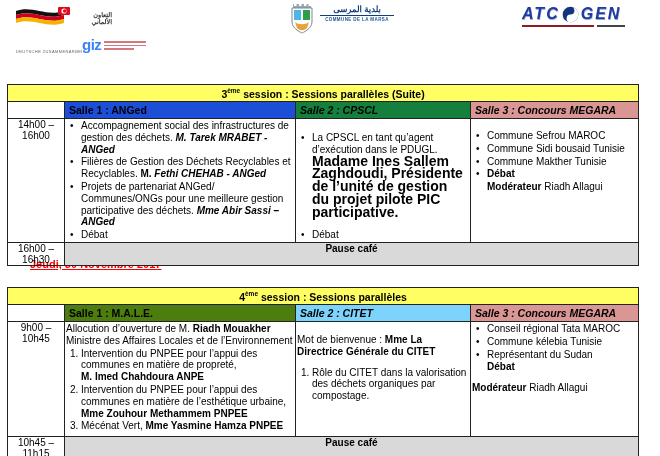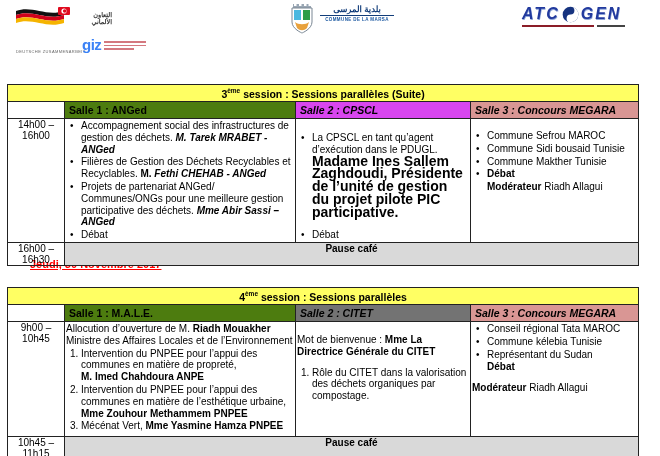--- a/index.html
+++ b/index.html
@@ -128,22 +128,22 @@
           <col style="width: 231px;">
           <col style="width: 175px;">
           <col style="width: 168px;">
         </colgroup>
         <tbody>
           <tr class="title-row">
             <td colspan="4"><span>3</span><sup>ème</sup><span> session : Sessions parallèles (Suite)</span></td>
           </tr>
           <tr class="rooms-row">
             <td></td>
-            <td style="background: #4d7c0f;">Salle 1 : ANGed</td>
-            <td class="room-italic" style="background: #d946ef;">Salle 2 : CPSCL</td>
+            <td style="background: #1d4ed8;">Salle 1 : ANGed</td>
+            <td class="room-italic" style="background: #15803d;">Salle 2 : CPSCL</td>
             <td class="room-italic" style="background: rgb(217, 150, 148);">Salle 3 : Concours MEGARA</td>
           </tr>
           <tr class="content-row">
             <td class="time-cell" style="height: 116px;">14h00 –16h00</td>
             <td class="agenda-cell">
               <div class="item">
                 <span class="mk">•</span>
                 <span class="tx"><span>Accompagnement social des infrastructures de gestion des déchets. </span><span class="b i ">M. Tarek MRABET - ANGed</span></span>
               </div>
               <div class="item">
@@ -205,21 +205,21 @@
           <col style="width: 175px;">
           <col style="width: 168px;">
         </colgroup>
         <tbody>
           <tr class="title-row">
             <td colspan="4"><span>4</span><sup>ème</sup><span> session : Sessions parallèles</span></td>
           </tr>
           <tr class="rooms-row">
             <td></td>
             <td style="background: #4d7c0f;">Salle 1 : M.A.L.E.</td>
-            <td class="room-italic" style="background: #737373;">Salle 2 : CITET</td>
+            <td class="room-italic" style="background: #7dd3fc;">Salle 2 : CITET</td>
             <td class="room-italic" style="background: rgb(217, 150, 148);">Salle 3 : Concours MEGARA</td>
           </tr>
           <tr class="content-row">
             <td class="time-cell" style="height: 114px;">9h00 – 10h45</td>
             <td class="agenda-cell">
               <div class="item hang">
                 <span class="tx"><span>Allocution d’ouverture de M. </span><span class="b ">Riadh Mouakher</span><span> Ministre des Affaires Locales et de l’Environnement</span></span>
               </div>
               <div class="item">
                 <span class="mk">1.</span>

